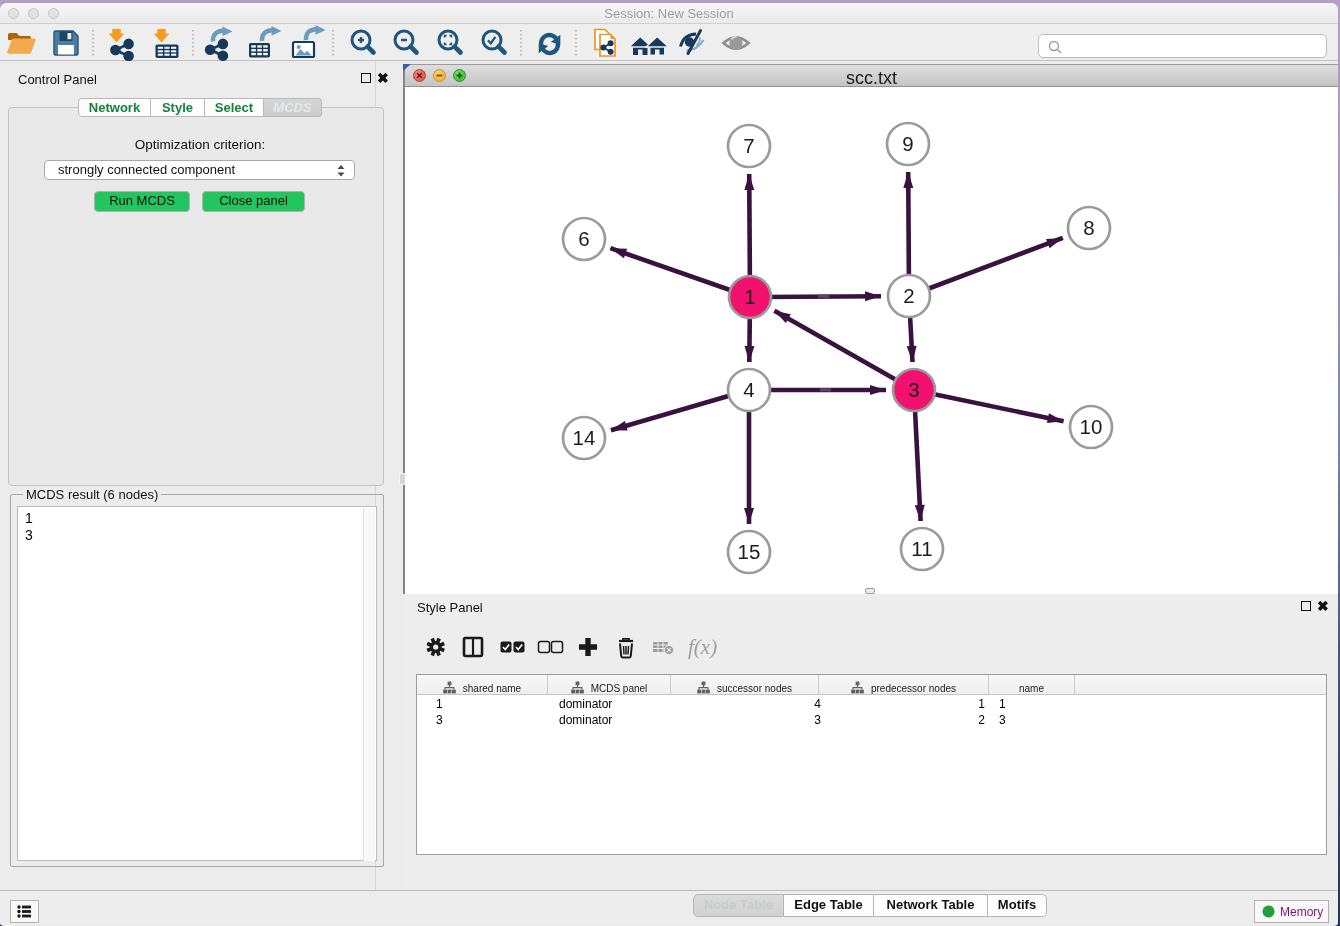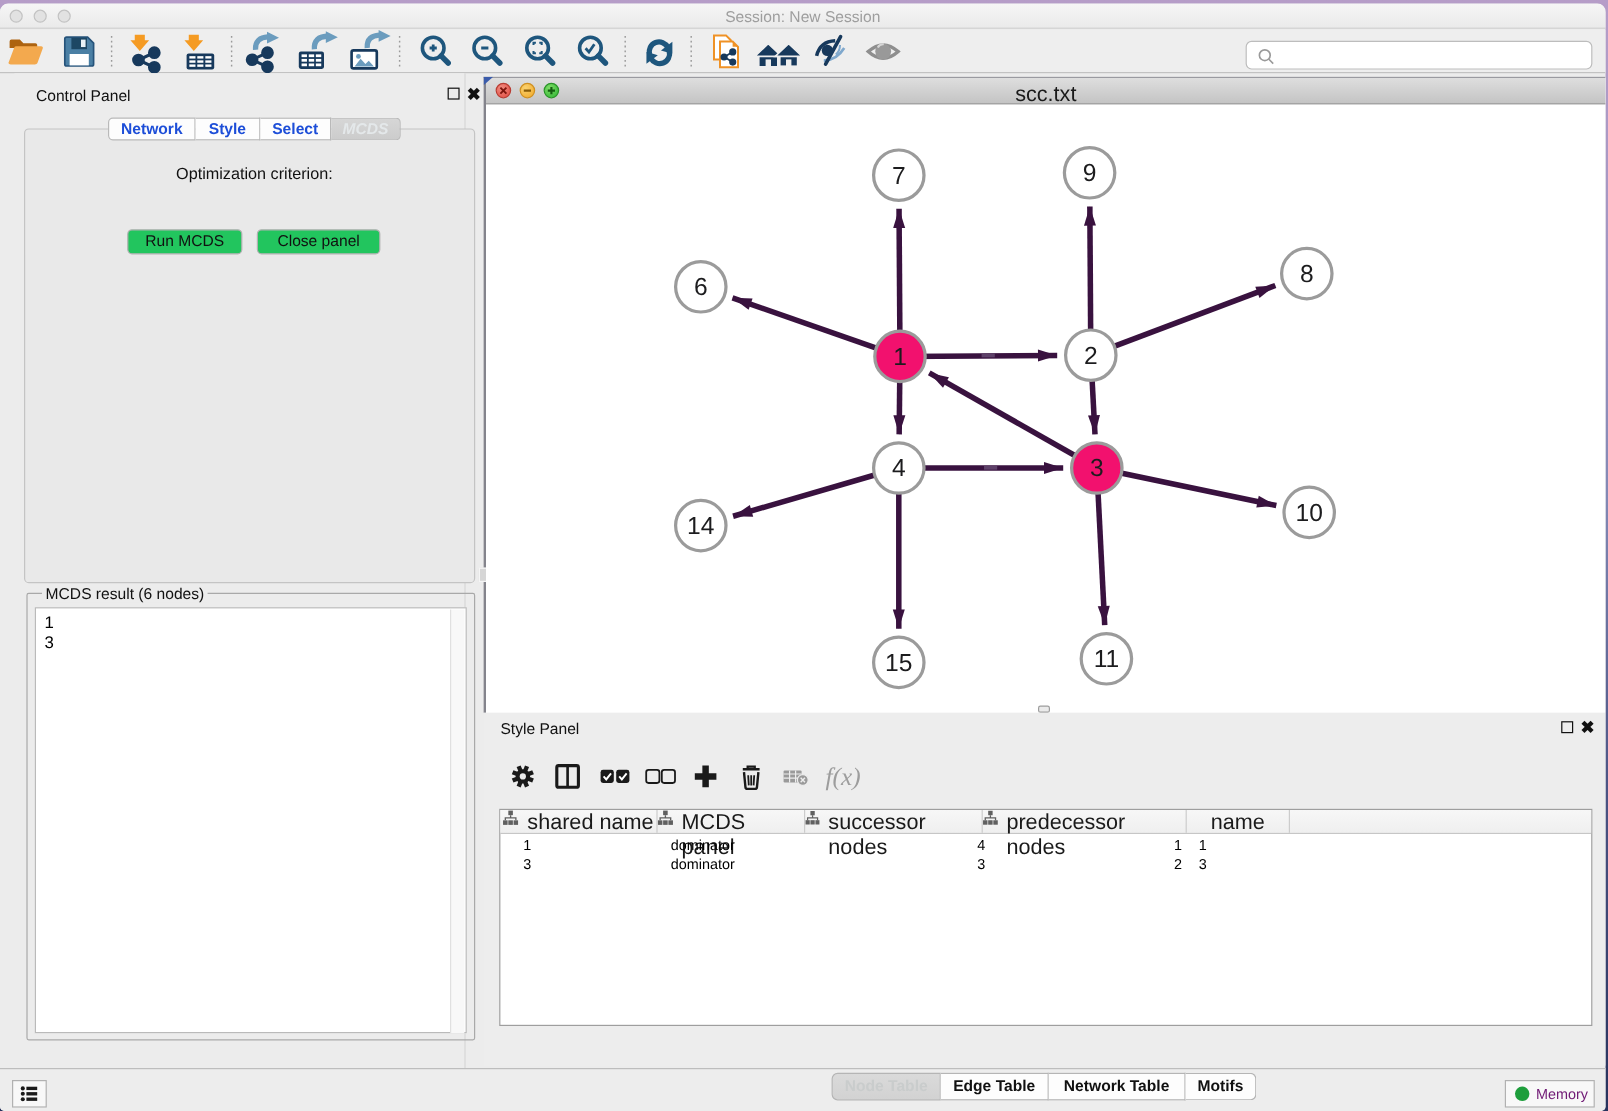--- a/index.html
+++ b/index.html
@@ -28,27 +28,27 @@
 
 .toolbar {
   position:absolute; left:0; top:22px; width:100%; height:36px;
   background:#eeeeee; border-bottom:1px solid #c2c2c2;
 }
 .searchbox {
   position:absolute; left:1038px; top:9px; width:289px; height:24px;
   background:#fff; border:1px solid #bdbdbd; border-radius:5px;
 }
 
-.cpanel { position:absolute; left:0; top:58px; width:376px; height:829px; background:#ececec; border-right:1px solid #d6d6d6;margin-left:12px;}
+.cpanel { position:absolute; left:0; top:58px; width:376px; height:829px; background:#ececec; border-right:1px solid #d6d6d6;}
 .cp-title { position:absolute; left:18px; top:11px; font-size:13px; color:#111; }
 .panel-float { position:absolute; width:10px; height:10px; border:1.6px solid #111; }
 .panel-close { position:absolute; font-size:14px; color:#111; font-weight:bold; line-height:12px;}
 .tabs { position:absolute; left:78px; top:37px; height:19px; display:flex; z-index:3;}
 .tab { height:19px; background:#fdfdfd; border:1px solid #b9b9b9; border-left:none;
-  font-size:13px; font-weight:bold; color:#1d4ed8; text-align:center; line-height:17px; }
+  font-size:13px; font-weight:bold; color:#15803d; text-align:center; line-height:17px; }
 .tab.first { border-left:1px solid #b9b9b9; border-radius:4px 0 0 4px; }
 .tab.last  { border-radius:0 4px 4px 0; }
 .tab.sel { background:linear-gradient(180deg,#d6d6d6,#cccccc); color:#e4e8ea;font-style:italic; }
 .tabcontent { position:absolute; left:8px; top:46px; width:376px; height:379px;
   background:#e9e9e9; border:1px solid #c4c4c4; border-radius:4px;}
 .opt-label { position:absolute; left:12px; top:76px; width:376px; text-align:center;
   font-size:13.5px; color:#111; }
 .combo { position:absolute; left:44px; top:99px; width:311px; height:20px;
   background:#fff; border:1px solid #a9a9a9; border-radius:4px;
   font-size:13px; color:#111; line-height:18px; padding-left:13px; }
@@ -71,21 +71,21 @@
 .net-title { position:absolute; top:3px; width:100%; text-align:center; font-size:18px; color:#1a1a1a;}
 .tl2 { position:absolute; top:4px; width:13px; height:13px; border-radius:50%; }
 
 .tpanel { position:absolute; left:403px; top:591px; width:935px; height:294px; background:#ededed; }
 .tp-title { position:absolute; left:14px; top:6px; font-size:13px; color:#111; }
 .ttable { position:absolute; left:13px; top:80px; width:911px; height:181px;
   background:#fff; border:1px solid #9e9e9e; }
 .thead { position:absolute; left:0; top:0; width:100%; height:20px;
   background:linear-gradient(180deg,#f7f7f7,#efefef); border-bottom:1px solid #c6c6c6; }
 .thcell { position:absolute; top:0; height:19px; border-right:1px solid #cccccc;
-  font-size:18px; color:#1a1a1a; display:flex; align-items:flex-start; justify-content:center; gap:7px;}
+  font-size:10px; color:#1a1a1a; display:flex; align-items:flex-end; justify-content:center; gap:7px;}
 .trow { position:absolute; left:0; width:100%; height:16px; font-size:12px; color:#000; }
 .tcell { position:absolute; top:0; height:16px; line-height:16px; }
 .btabs { position:absolute; left:290px; top:272px; height:23px; display:flex; z-index:2;margin-top:28px;}
 .btab { height:23px; background:#fdfdfd; border:1px solid #b5b5b5; border-left:none;
   font-size:13px; font-weight:bold; color:#111; text-align:center; line-height:20px;}
 .btab.first { border-left:1px solid #b5b5b5; border-radius:5px 0 0 5px;}
 .btab.last { border-radius:0 5px 5px 0;}
 .btab.sel { background:linear-gradient(180deg,#dadada,#d2d2d2); color:#c9cccc; }
 
 .statusbar { position:absolute; left:0; top:887px; width:100%; height:35px;
@@ -228,20 +228,26 @@
     <div class="panel-float" style="left:361px; top:12px;"></div>
     <div class="panel-close" style="left:377px; top:11px;">✖</div>
     <div class="tabcontent"></div>
     <div class="tabs">
       <div class="tab first" style="width:73px;">Network</div>
       <div class="tab" style="width:54px;">Style</div>
       <div class="tab" style="width:59px;">Select</div>
       <div class="tab last sel" style="width:58px;">MCDS</div>
     </div>
     <div class="opt-label">Optimization criterion:</div>
+    <div class="combo">strongly connected component
+      <svg width="12" height="16" style="position:absolute;right:7px;top:2px;">
+        <path d="M2.5,6 L6,2 L9.5,6 Z" fill="#4a4a4a"></path>
+        <path d="M2.5,9.5 L6,13.5 L9.5,9.5 Z" fill="#4a4a4a"></path>
+      </svg>
+    </div>
     <div class="btn" style="left:94px; top:130px; width:96px;">Run MCDS</div>
     <div class="btn" style="left:202px; top:130px; width:103px;">Close panel</div>
     <div class="fieldset">
       <div class="fs-legend">MCDS result (6 nodes)</div>
       <div class="fs-white">1<br>3
         <div class="fs-scroll"></div>
       </div>
     </div>
   </div>
 

